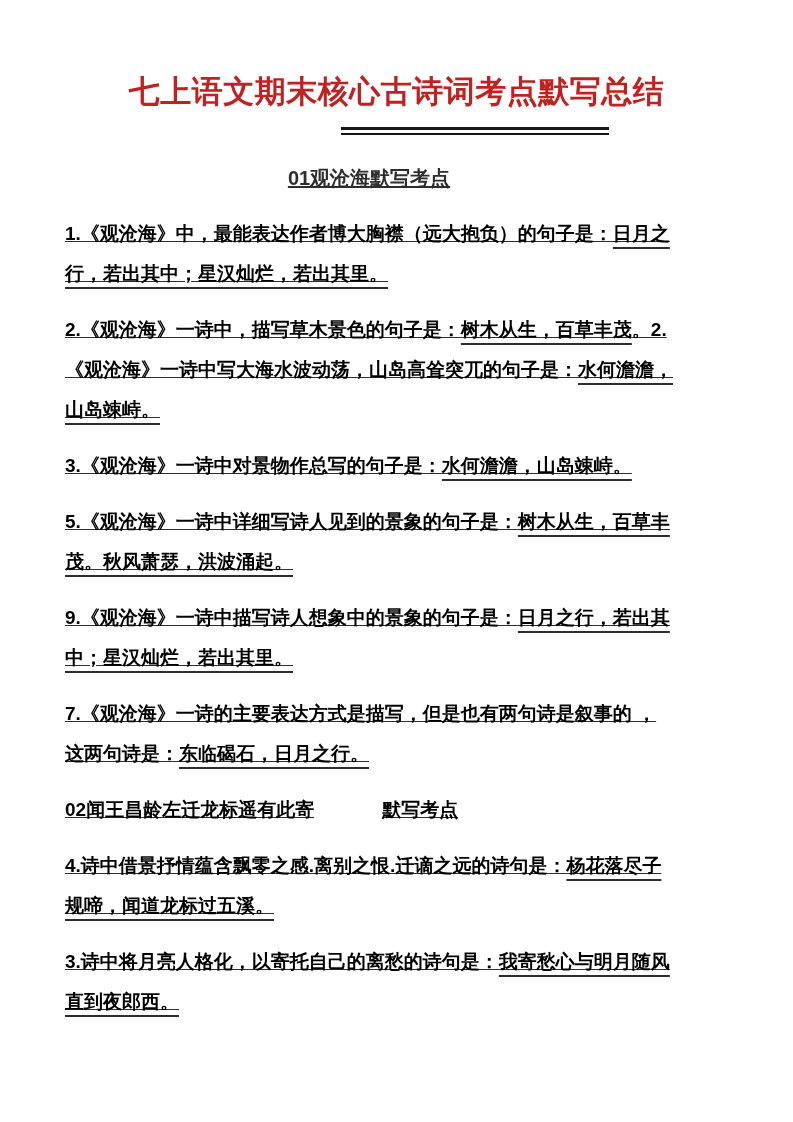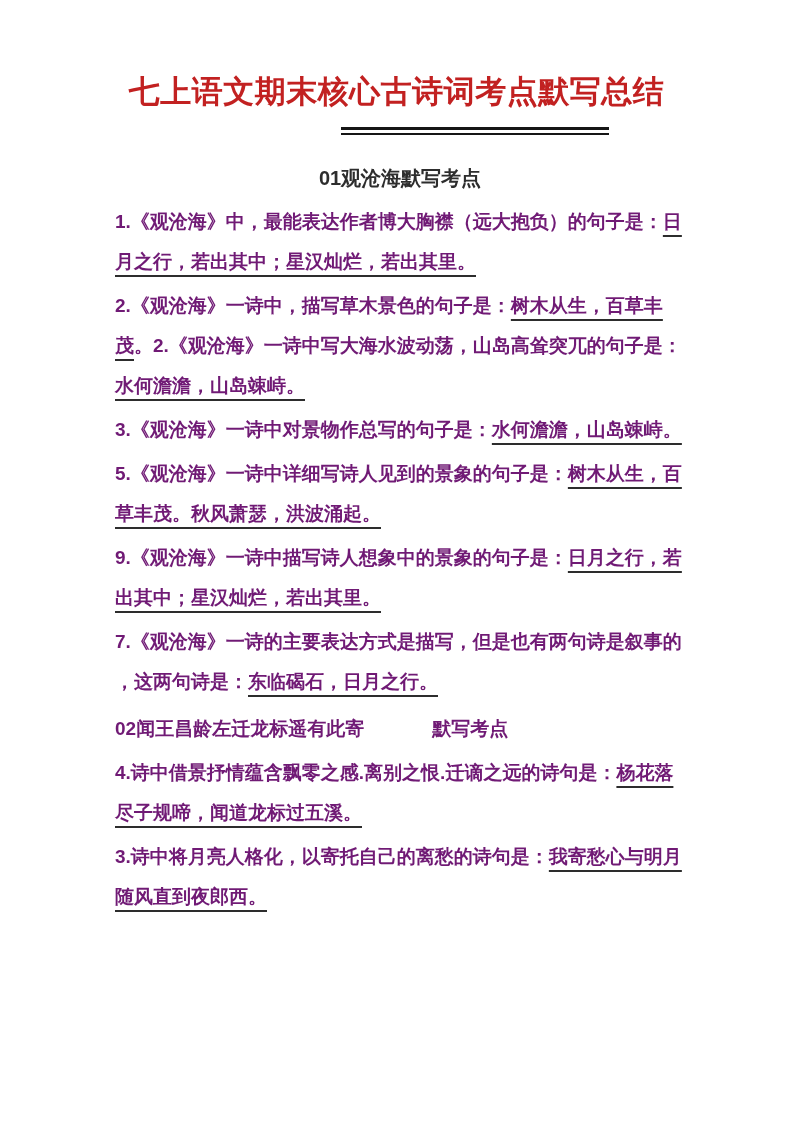--- a/index.html
+++ b/index.html
@@ -22,36 +22,37 @@
     color: #c22121;
   }
   .title-rule {
     width: 268px;
     height: 3px;
     margin: 15px 0 0 341px;
     border-top: 3px solid #161616;
     border-bottom: 2px solid #161616;
   }
   .content {
-    padding: 0 104px 0 111px;
+    padding: 0 104px 0 49px;
+    text-decoration: underline;
   }
   .sec-heading-centered {
     margin: 23px 0 0 0;
     text-align: center;
     font-size: 20px;
     line-height: 40px;
     font-weight: 600;
     color: #2d2d2d;
   }
   .item {
-    margin: 4px;
+    margin: 16px;
     font-size: 19px;
     line-height: 40px;
     font-weight: 600;
-    color: #701a75;
+    color: #000000;
     word-break: break-all;
   }
   .u {
     text-decoration: underline;
     text-underline-offset: 7px;
     text-decoration-thickness: 2px;
     text-decoration-color: #2d2d2d;
   }
   .sec2-heading { margin-top: 7px; }
   .sec2-heading .hgap { margin-left: 68px; }

